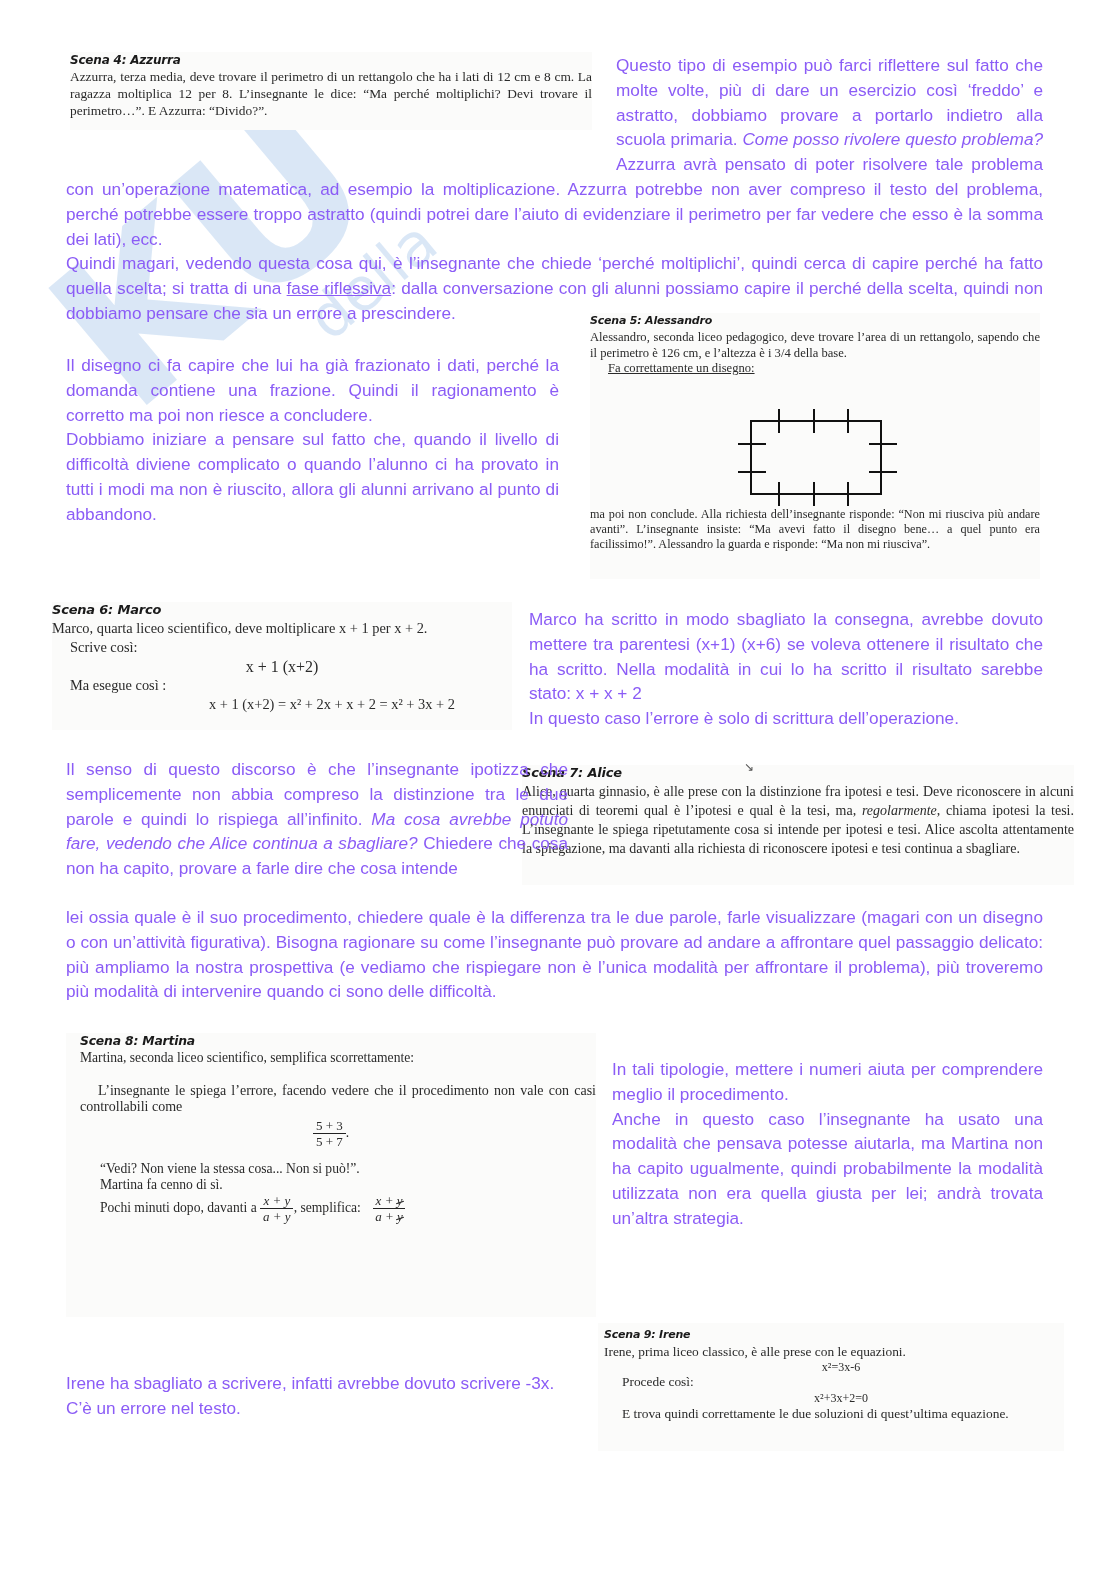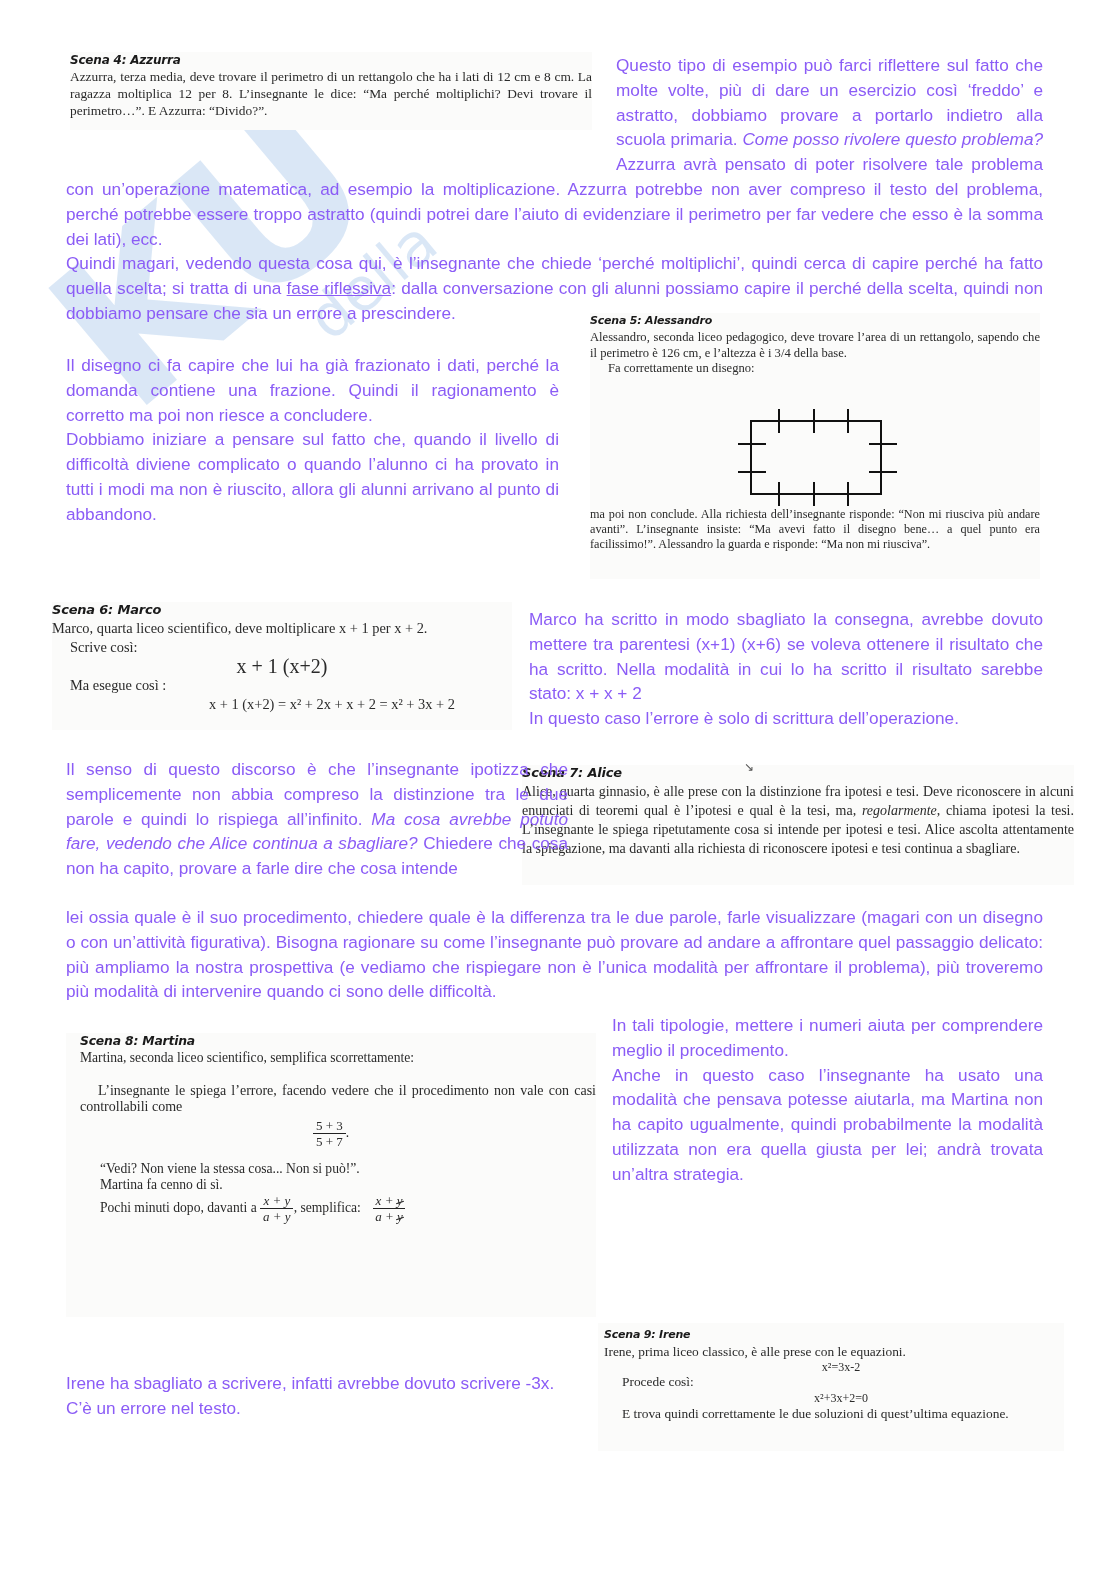--- a/index.html
+++ b/index.html
@@ -49,21 +49,21 @@
 
 <div class="note" style="left:66px; top:53px; width:977px;">
   <div style="float:left; width:550px; height:100px;"></div>
   <p><span>Questo tipo di esempio può farci riflettere sul fatto che molte volte, più di dare un esercizio così ‘freddo’ e astratto, dobbiamo provare a portarlo indietro alla scuola primaria. </span><i>Come posso rivolere questo problema?</i><span> Azzurra avrà pensato di poter risolvere tale problema con un’operazione matematica, ad esempio la moltiplicazione. Azzurra potrebbe non aver compreso il testo del problema, perché potrebbe essere troppo astratto (quindi potrei dare l’aiuto di evidenziare il perimetro per far vedere che esso è la somma dei lati), ecc.</span></p>
   <p><span>Quindi magari, vedendo questa cosa qui, è l’insegnante che chiede ‘perché moltiplichi’, quindi cerca di capire perché ha fatto quella scelta; si tratta di una </span><u>fase riflessiva</u><span>: dalla conversazione con gli alunni possiamo capire il perché della scelta, quindi non dobbiamo pensare che sia un errore a prescindere.</span></p>
 </div>
 
 <div class="scan" style="left:590px; top:313px; width:450px; height:266px;">
   <div class="title" style="font-size:11px;">Scena 5: Alessandro</div>
   <p style="font-size:12.6px; line-height:15.4px;">Alessandro, seconda liceo pedagogico, deve trovare l’area di un rettangolo, sapendo che il perimetro è 126 cm, e l’altezza è i 3/4 della base.</p>
-  <p class="indent" style="font-size:12.6px; line-height:15.4px;">Fa correttamente un disegno:</p>
+  <p class="indent" style="font-size:12.6px; line-height:15.4px;text-decoration:underline;">Fa correttamente un disegno:</p>
   <svg width="450" height="130" viewBox="0 0 450 130" style="display:block;">
     <rect x="161" y="44" width="130" height="73" fill="none" stroke="#111" stroke-width="2"></rect>
     <g stroke="#111" stroke-width="2">
       <line x1="189" y1="32" x2="189" y2="56"></line>
       <line x1="224" y1="32" x2="224" y2="56"></line>
       <line x1="258" y1="32" x2="258" y2="56"></line>
       <line x1="189" y1="105" x2="189" y2="129"></line>
       <line x1="224" y1="105" x2="224" y2="129"></line>
       <line x1="258" y1="105" x2="258" y2="129"></line>
       <line x1="148" y1="67" x2="176" y2="67"></line>
@@ -77,21 +77,21 @@
 
 <div class="note" style="left:66px; top:353px; width:493px;">
   <p>Il disegno ci fa capire che lui ha già frazionato i dati, perché la domanda contiene una frazione. Quindi il ragionamento è corretto ma poi non riesce a concludere.</p>
   <p>Dobbiamo iniziare a pensare sul fatto che, quando il livello di difficoltà diviene complicato o quando l’alunno ci ha provato in tutti i modi ma non è riuscito, allora gli alunni arrivano al punto di abbandono.</p>
 </div>
 
 <div class="scan" style="left:52px; top:602px; width:460px; height:128px;">
   <div class="title" style="font-size:13px;">Scena 6: Marco</div>
   <p style="font-size:14.4px; line-height:19px;">Marco, quarta liceo scientifico, deve moltiplicare x + 1 per x + 2.</p>
   <p class="indent" style="font-size:14.4px; line-height:19px;">Scrive così:</p>
-  <p class="formula" style="font-size:20px; line-height:19px;font-family:Liberation Serif, serif;">x + 1 (x+2)</p>
+  <p class="formula" style="font-size:16px; line-height:19px;font-family:Liberation Serif, serif;">x + 1 (x+2)</p>
   <p class="indent" style="font-size:14.4px; line-height:19px;">Ma esegue così :</p>
   <p class="formula" style="font-size:14.4px; line-height:19px; padding-left:100px;">x + 1 (x+2) = x² + 2x + x + 2 = x² + 3x + 2</p>
 </div>
 
 <div class="note" style="left:529px; top:607px; width:514px;">
   <p>Marco ha scritto in modo sbagliato la consegna, avrebbe dovuto mettere tra parentesi (x+1) (x+6) se voleva ottenere il risultato che ha scritto. Nella modalità in cui lo ha scritto il risultato sarebbe stato: x + x + 2</p>
   <p>In questo caso l’errore è solo di scrittura dell’operazione.</p>
 </div>
 
 <div class="scan" style="left:522px; top:765px; width:552px; height:120px;">
@@ -124,29 +124,29 @@
       <span class="num">x + y</span>
       <span class="den">a + y</span>
     </span><span>, semplifica:</span>
     <span class="frac" style="margin-left:8px;">
       <span class="num"><span>x + </span><span class="strike">y</span></span>
       <span class="den"><span>a + </span><span class="strike">y</span></span>
     </span>
   </p>
 </div>
 
-<div class="note" style="left:612px; top:1013px; width:431px;">
+<div class="note" style="left:612px; top:1057px; width:431px;">
   <p>In tali tipologie, mettere i numeri aiuta per comprendere meglio il procedimento.</p>
   <p>Anche in questo caso l’insegnante ha usato una modalità che pensava potesse aiutarla, ma Martina non ha capito ugualmente, quindi probabilmente la modalità utilizzata non era quella giusta per lei; andrà trovata un’altra strategia.</p>
 </div>
 
 <div class="scan" style="left:598px; top:1323px; width:466px; height:128px;">
   <div class="title" style="font-size:11px; padding-left:6px; margin-top:4px;">Scena 9: Irene</div>
   <p style="padding-left:6px; font-size:13.4px;">Irene, prima liceo classico, è alle prese con le equazioni.</p>
-  <p class="formula" style="font-size:12px; line-height:13px; padding-left:20px;">x²=3x-2</p>
+  <p class="formula" style="font-size:12px; line-height:13px; padding-left:20px;">x²=3x-6</p>
   <p style="padding-left:24px; font-size:13.4px;">Procede così:</p>
   <p class="formula" style="font-size:12px; line-height:16px; padding-left:20px; ">x²+3x+2=0</p>
   <p style="padding-left:24px; font-size:13.4px;">E trova quindi correttamente le due soluzioni di quest’ultima equazione.</p>
 </div>
 
 <div class="note" style="left:66px; top:1371px; width:510px; text-align:left;">
   <p>Irene ha sbagliato a scrivere, infatti avrebbe dovuto scrivere -3x. C’è un errore nel testo.</p>
 </div>
 
 </body></html>

